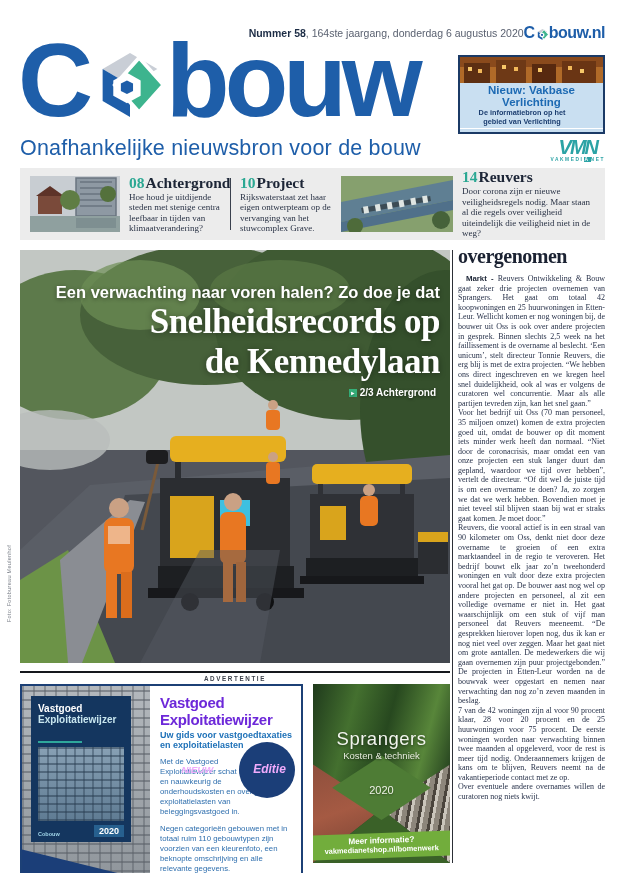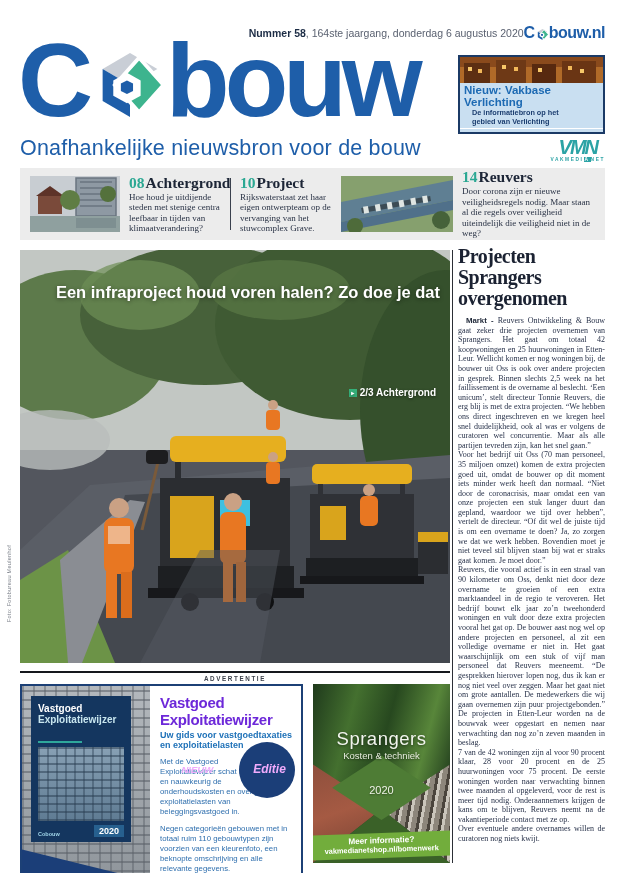--- a/index.html
+++ b/index.html
@@ -8,21 +8,21 @@
   
   .issue-line{position:absolute;top:24px;left:20px;right:20px;display:flex;justify-content:flex-end;
               align-items:center;font-size:10.5px;color:#5a6170;}
   .issue-line b{color:#1c2c45;}
   .minilogo{display:flex;align-items:center;font-weight:bold;font-size:16px;color:#1e5ea9;letter-spacing:-0.5px;}
   .minilogo .cube{width:13px;height:13px;margin:2px 0 0 1px;}
   .biglogo{position:absolute;top:30px;left:18px;display:flex;align-items:center;color:#1e5ea9;
            font-weight:bold;font-size:104px;letter-spacing:-5px;line-height:100px;}
   .biglogo .cube{width:76px;height:76px;margin:10px -2px 0 4px;}
   .promo{position:absolute;top:55px;left:458px;width:147px;height:79px;border:2px solid #1b3a66;
-         background:#c9dff1;box-sizing:border-box;overflow:hidden;cursor:pointer;}
+         background:#c9dff1;box-sizing:border-box;overflow:hidden;cursor:pointer;text-align:center;}
   .promo svg{display:block;width:100%;height:26px;}
   .promo-title{font-size:11.5px;font-weight:bold;color:#1d6ab3;margin:1px 4px 0;}
   .promo-sub{font-size:7.3px;font-weight:bold;color:#1c3e70;margin:1px 12px 2px;line-height:8.5px;width:100px;}
   .promo-div{height:1px;background:#fff;margin:1px 0 2px;}
   .promo-info{font-size:7.3px;font-weight:bold;color:#14588f;margin:0 4px;line-height:9px;}
   .tagline-row{position:absolute;top:136px;left:20px;right:20px;display:flex;justify-content:space-between;align-items:flex-start;}
   .tagline{font-size:21.5px;font-weight:500;color:#1e5ea9;letter-spacing:0.2px;}
   .vmn{text-align:center;color:#2ba3a5;margin-top:2px;}
   .vmn-abbr{font-weight:900;font-style:italic;font-size:20px;letter-spacing:-2px;line-height:18px;}
   .vmn-sub{font-size:4.8px;font-weight:bold;letter-spacing:1.6px;margin-top:1px;}
@@ -274,31 +274,34 @@
         <circle cx="253" cy="207" r="5" fill="#caa184"></circle>
       <rect x="246" y="160" width="14" height="20" rx="4" fill="#e87722"></rect>
         <circle cx="253" cy="155" r="5" fill="#caa184"></circle>
 
       <rect x="398" y="290" width="30" height="34" fill="#2b2d31"></rect>
         <rect x="398" y="282" width="30" height="10" fill="#d9a41c"></rect>
 
       <polygon points="120,413 180,300 260,300 240,413" fill="#565a63" opacity="0.45"></polygon>
     </svg>
   </div>
-  <div class="kicker">Een infraproject houd voren halen? Zo doe je dat</div>
+  <div class="kicker">Een verwachting naar voren halen? Zo doe je dat</div>
+  <div class="headline">
+    <div>Snelheidsrecords op</div>
+    <div>de Kennedylaan</div>
+  </div>
   <div class="heroref">
     <span class="sq">▸</span><span>2/3 Achtergrond</span>
   </div>
   <div class="credit">Foto: Fotobureau Meulenhof</div>
 
   <div class="vrule"></div>
 
   <div class="article">
     <div class="a-title">
-      <div>Projecten Sprangers</div>
       <div>overgenomen</div>
     </div>
     <div class="a-body">
       <p><span class="lead">Markt - </span><span>Reuvers Ontwikkeling &amp; Bouw gaat zeker drie projecten overnemen van Sprangers. Het gaat om totaal 42 koopwoningen en 25 huurwoningen in Etten-Leur. Wellicht komen er nog woningen bij, de bouwer uit Oss is ook over andere projecten in gesprek. Binnen slechts 2,5 week na het faillissement is de overname al beslecht. ‘Een unicum’, stelt directeur Tonnie Reuvers, die erg blij is met de extra projecten. “We hebben ons direct ingeschreven en we kregen heel snel duidelijkheid, ook al was er volgens de curatoren wel concurrentie. Maar als alle partijen tevreden zijn, kan het snel gaan.”</span></p>
       <p>Voor het bedrijf uit Oss (70 man personeel, 35 miljoen omzet) komen de extra projecten goed uit, omdat de bouwer op dit moment iets minder werk heeft dan normaal. “Niet door de coronacrisis, maar omdat een van onze projecten een stuk langer duurt dan gepland, waardoor we tijd over hebben”, vertelt de directeur. “Of dit wel de juiste tijd is om een overname te doen? Ja, zo zorgen we dat we werk hebben. Bovendien moet je niet teveel stil blijven staan bij wat er straks gaat komen. Je moet door.”</p>
       <p>Reuvers, die vooral actief is in een straal van 90 kilometer om Oss, denkt niet door deze overname te groeien of een extra marktaandeel in de regio te veroveren. Het bedrijf bouwt elk jaar zo’n tweehonderd woningen en vult door deze extra projecten vooral het gat op. De bouwer aast nog wel op andere projecten en personeel, al zit een volledige overname er niet in. Het gaat waarschijnlijk om een stuk of vijf man personeel dat Reuvers meeneemt. “De gesprekken hierover lopen nog, dus ik kan er nog niet veel over zeggen. Maar het gaat niet om grote aantallen. De medewerkers die wij gaan overnemen zijn puur projectgebonden.” De projecten in Etten-Leur worden na de bouwvak weer opgestart en nemen naar verwachting dan nog zo’n zeven maanden in beslag.</p>
       <p>7 van de 42 woningen zijn al voor 90 procent klaar, 28 voor 20 procent en de 25 huurwoningen voor 75 procent. De eerste woningen worden naar verwachting binnen twee maanden al opgeleverd, voor de rest is meer tijd nodig. Onderaannemers krijgen de kans om te blijven, Reuvers neemt na de vakantieperiode contact met ze op.</p>
       <p>Over eventuele andere overnames willen de curatoren nog niets kwijt.</p>
     </div>
   </div>

